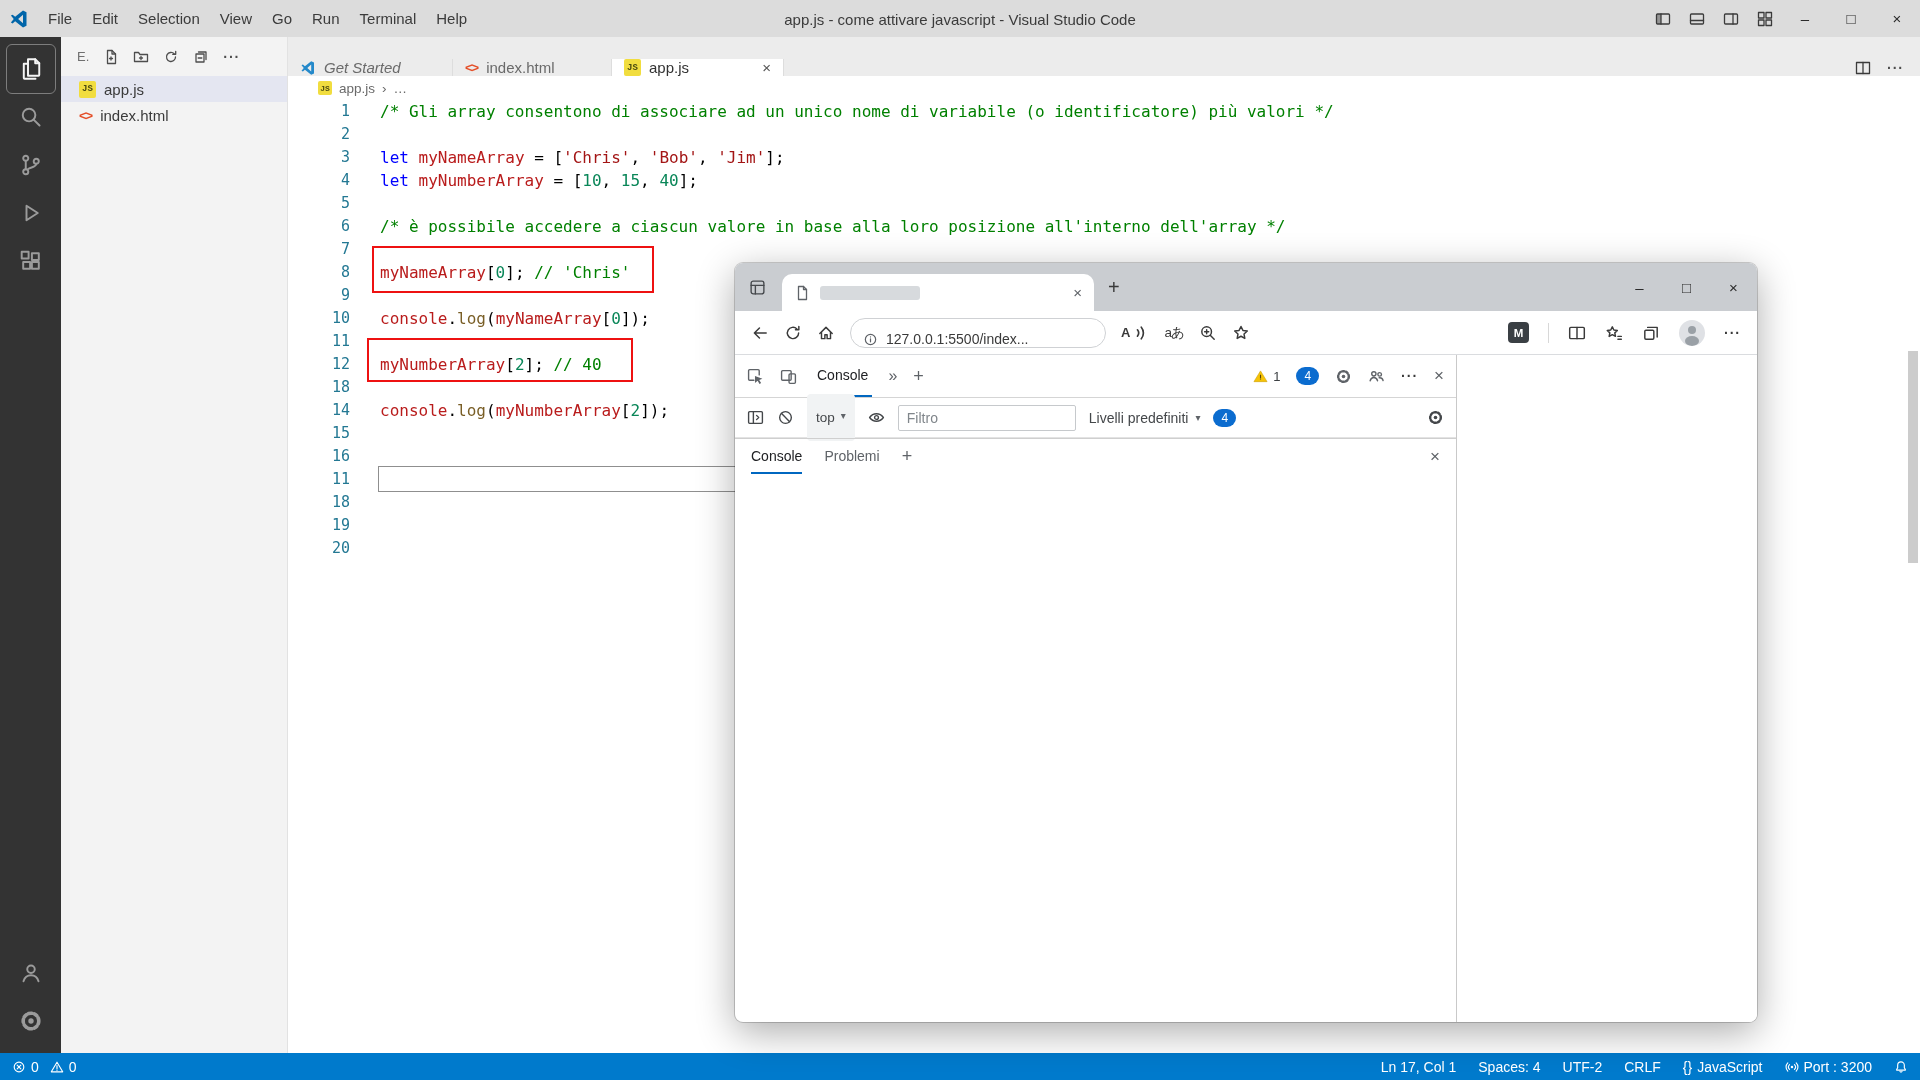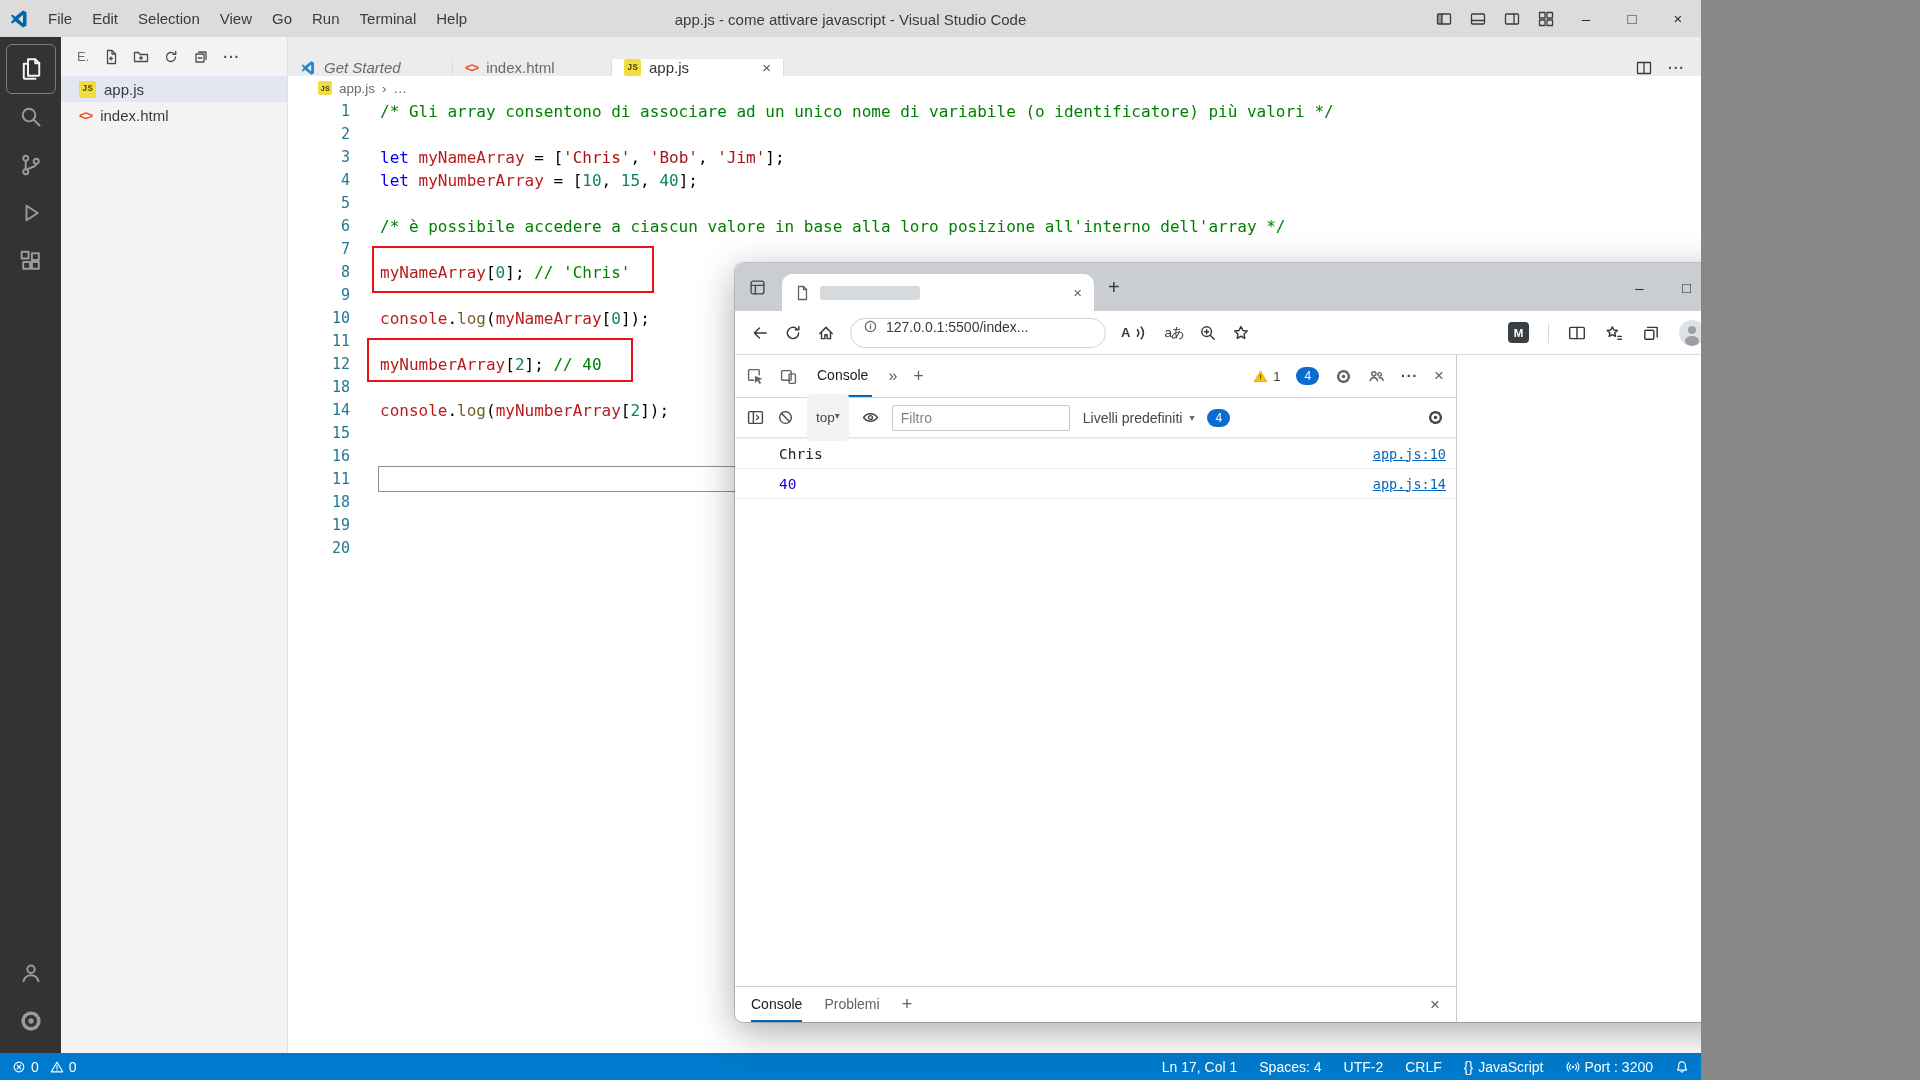--- a/index.html
+++ b/index.html
@@ -1,17 +1,17 @@
 <!DOCTYPE html>
 <html><head>
 <meta charset="utf-8">
 <style>
   * { margin:0; padding:0; box-sizing:border-box; }
   html,body { background:#888; }
-  .screen { width:1701px; height:1080px; position:relative; background:#fff;
+  .screen { width:1920px; height:1080px; position:relative; background:#fff;
             font-family:"Liberation Sans",sans-serif; overflow:hidden; color:#333; }
   svg { display:block; }
   .sic { fill:none; stroke:currentColor; stroke-width:1.3; stroke-linecap:round; stroke-linejoin:round; }
   .spacer { flex:1; }
 
   
   .titlebar { height:37px; background:#dcdcdc; display:flex; align-items:center; position:relative; }
   .vslogo { width:38px; display:flex; justify-content:center; }
   .menus { display:flex; }
   .menus span { padding:4px 10px; font-size:15px; color:#3b3b3b; }
@@ -75,21 +75,21 @@
   .btab { width:312px; height:37px; background:#fff; border-radius:10px 10px 0 0; display:flex; align-items:center; padding:0 12px; gap:10px; color:#5f6368; }
   .tab-ph { width:100px; height:14px; background:#d7dadd; border-radius:3px; }
   .btab .bclose { margin-left:auto; font-size:15px; }
   .newtab { align-self:center; margin-left:14px; font-size:20px; color:#3a3a3a; }
   .bwc { margin-left:auto; display:flex; align-self:stretch; }
   .bwc span { width:47px; display:flex; align-items:center; justify-content:center; font-size:15px; color:#2b2b2b; }
 
   .bnav { height:44px; background:#fff; border-bottom:1px solid #dadcdf; display:flex; align-items:center; padding:0 16px; gap:15px; }
   .nav-ic { color:#3a3a3a; display:flex; align-items:center; }
   .nav-ic svg { width:18px; height:18px; }
-  .addr { height:30px; border:1px solid #cfd1d4; border-radius:15px; display:flex; align-items:flex-start; gap:8px; padding:0 12px; width:256px; font-size:14px; color:#3a3a3a; }
+  .addr { height:30px; border:1px solid #cfd1d4; border-radius:15px; display:flex; align-items:flex-end; gap:8px; padding:0 12px; width:256px; font-size:14px; color:#3a3a3a; }
   .addr svg { width:15px; height:15px; color:#5f6368; }
   .addr .txt { white-space:nowrap; overflow:hidden; }
   .ra { display:flex; align-items:center; gap:1px; font-size:13px; font-weight:bold; }
   .trans { font-size:13.5px; letter-spacing:-1px; }
   .right-cluster { margin-left:auto; display:flex; align-items:center; gap:19px; }
   .m-badge { width:21px; height:21px; border-radius:4px; background:#3a3f44; color:#fff; font-weight:bold; font-size:11.5px; display:flex; align-items:center; justify-content:center; }
   .vsep { width:1px; height:20px; background:#d8d8d8; }
   .avatar { width:26px; height:26px; border-radius:50%; overflow:hidden; background:#dfe1e5; }
   .more-dots { font-weight:bold; letter-spacing:1px; color:#3a3a3a; }
 
@@ -98,21 +98,21 @@
   .dt-top { height:43px; border-bottom:1px solid #d5d5d5; display:flex; align-items:center; padding:0 12px; gap:16px; color:#5f6368; flex-shrink:0; }
   .dt-top svg { width:17px; height:17px; }
   .dt-tab { height:100%; display:flex; align-items:center; padding:0 4px; color:#202124; border-bottom:2px solid #0067c0; font-size:14px; }
   .warnbadge { display:flex; align-items:center; gap:5px; color:#3c4043; font-size:13px; }
   .warnbadge svg { width:15px; height:15px; }
   .msgbadge { background:#0b6ccf; padding:2px 8px; border-radius:9px; color:#fff; font-size:12px; }
   .ov { font-size:16px; } .plus { font-size:18px; } .x { font-size:17px; }
 
   .dt-cbar { height:40px; border-bottom:1px solid #e3e3e3; display:flex; align-items:center; padding:0 12px; gap:13px; color:#44474a; flex-shrink:0; }
   .dt-cbar svg { width:17px; height:17px; }
-  .chip { display:flex; align-items:flex-start; gap:0; background:#f1f3f4; border-radius:4px; padding:16px 9px; font-size:13.5px; }
+  .chip { display:flex; align-items:flex-start; gap:6px; background:#f1f3f4; border-radius:4px; padding:16px 9px; font-size:13.5px; }
   .dd { font-size:10px; color:#5f6368; }
   .flt { width:178px; height:26px; border:1px solid #c6c9cc; border-radius:2px; padding:0 8px; font-size:14px; font-family:"Liberation Sans",sans-serif; color:#333; background:#fff; }
   .flt::placeholder { color:#80868b; }
   .lvl { display:flex; gap:7px; align-items:center; font-size:14px; }
 
   .dt-out { flex:1; overflow:hidden; font-family:"DejaVu Sans Mono","Liberation Mono",monospace; font-size:14.5px; border-top:1px solid #f0f0f2; }
   .crow { height:30px; border-bottom:1px solid #ececee; display:flex; align-items:center; padding:0 10px 0 44px; }
   .c-str { color:#202124; } .c-num { color:#1c00cf; }
   .clink { margin-left:auto; color:#0067c0; text-decoration:underline; font-size:13.5px; }
 
@@ -526,30 +526,20 @@
           <span class="msgbadge">4</span>
           <span class="spacer"></span>
           <span>
               <svg class="sic" viewBox="0 0 16 16">
                 <circle cx="8" cy="8" r="5" stroke-dasharray="2 1.6" stroke-width="2.3"></circle>
                 <circle cx="8" cy="8" r="1.7" fill="currentColor" stroke="none"></circle>
               </svg>
             </span>
         </div>
 
-        <div class="dt-out">
-          <div class="crow">
-            <span class="c-str">Chris</span>
-            <span class="clink">app.js:10</span>
-          </div>
-          <div class="crow">
-            <span class="c-num">40</span>
-            <span class="clink">app.js:14</span>
-          </div>
-        </div>
 
         <div class="dt-bottom">
           <span class="dtb-tab active">Console</span>
           <span class="dtb-tab">Problemi</span>
           <span class="plus">+</span>
           <span class="spacer"></span>
           <span class="x">×</span>
         </div>
       </div>
 

